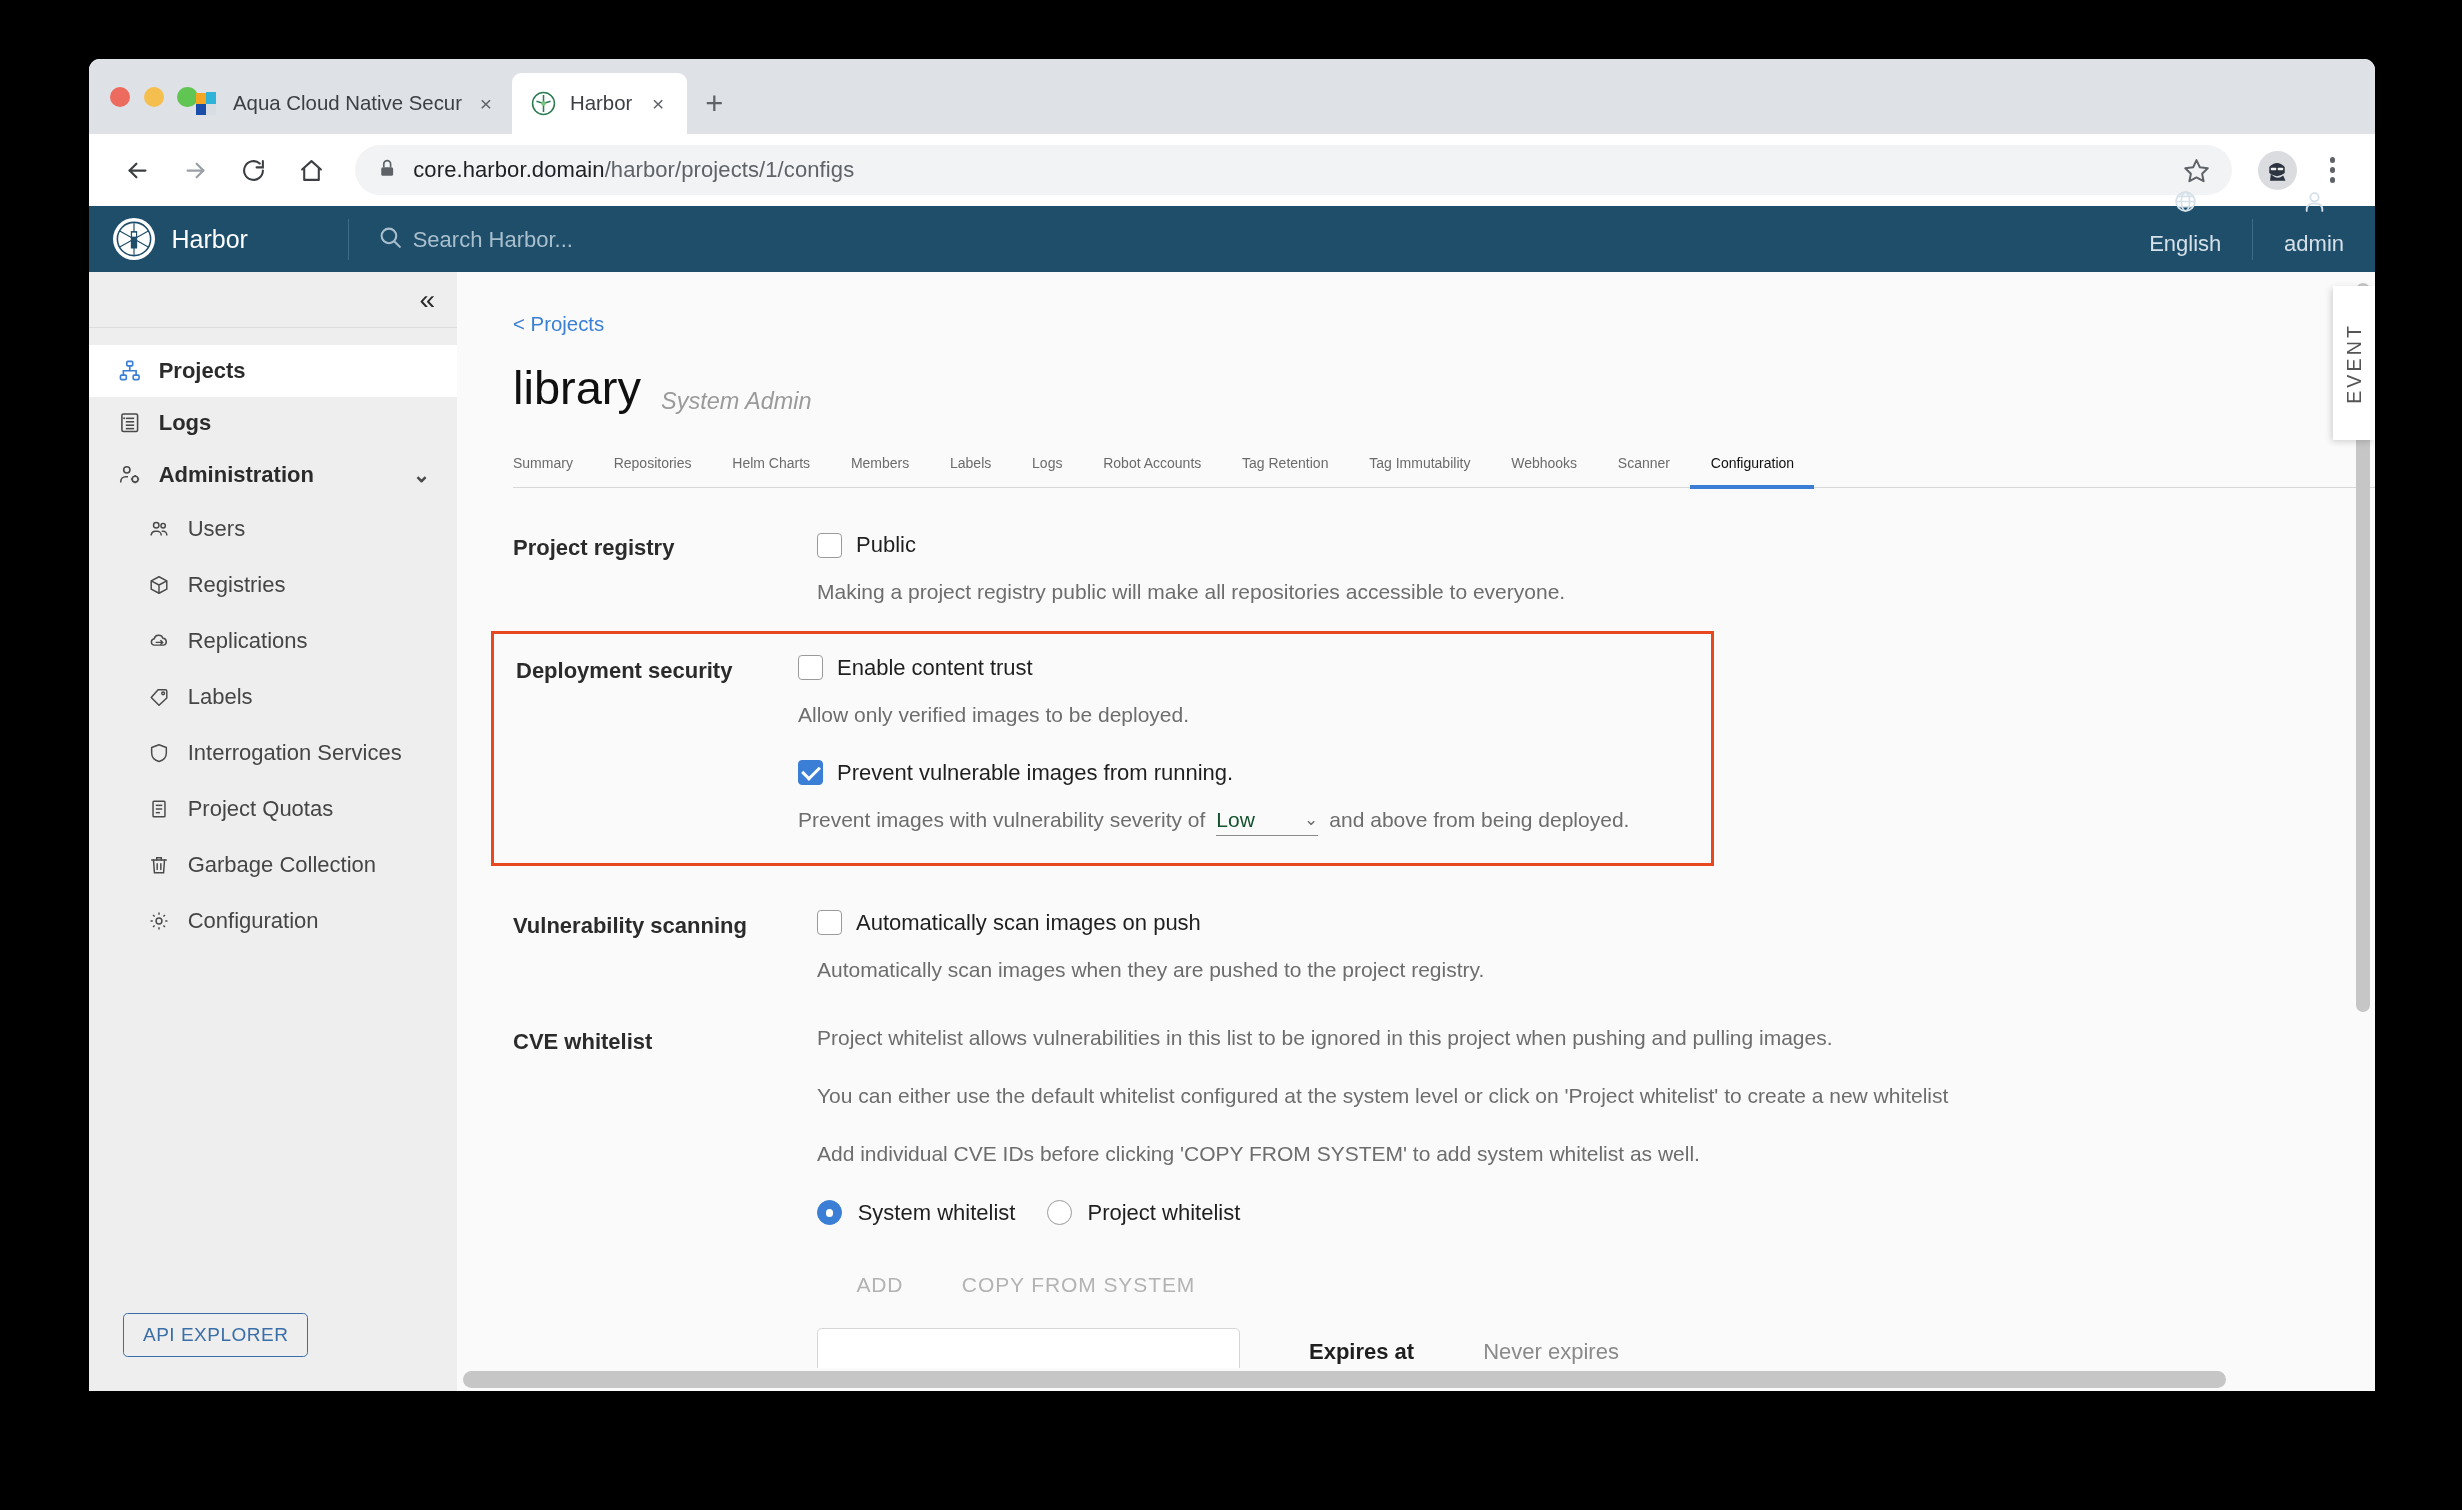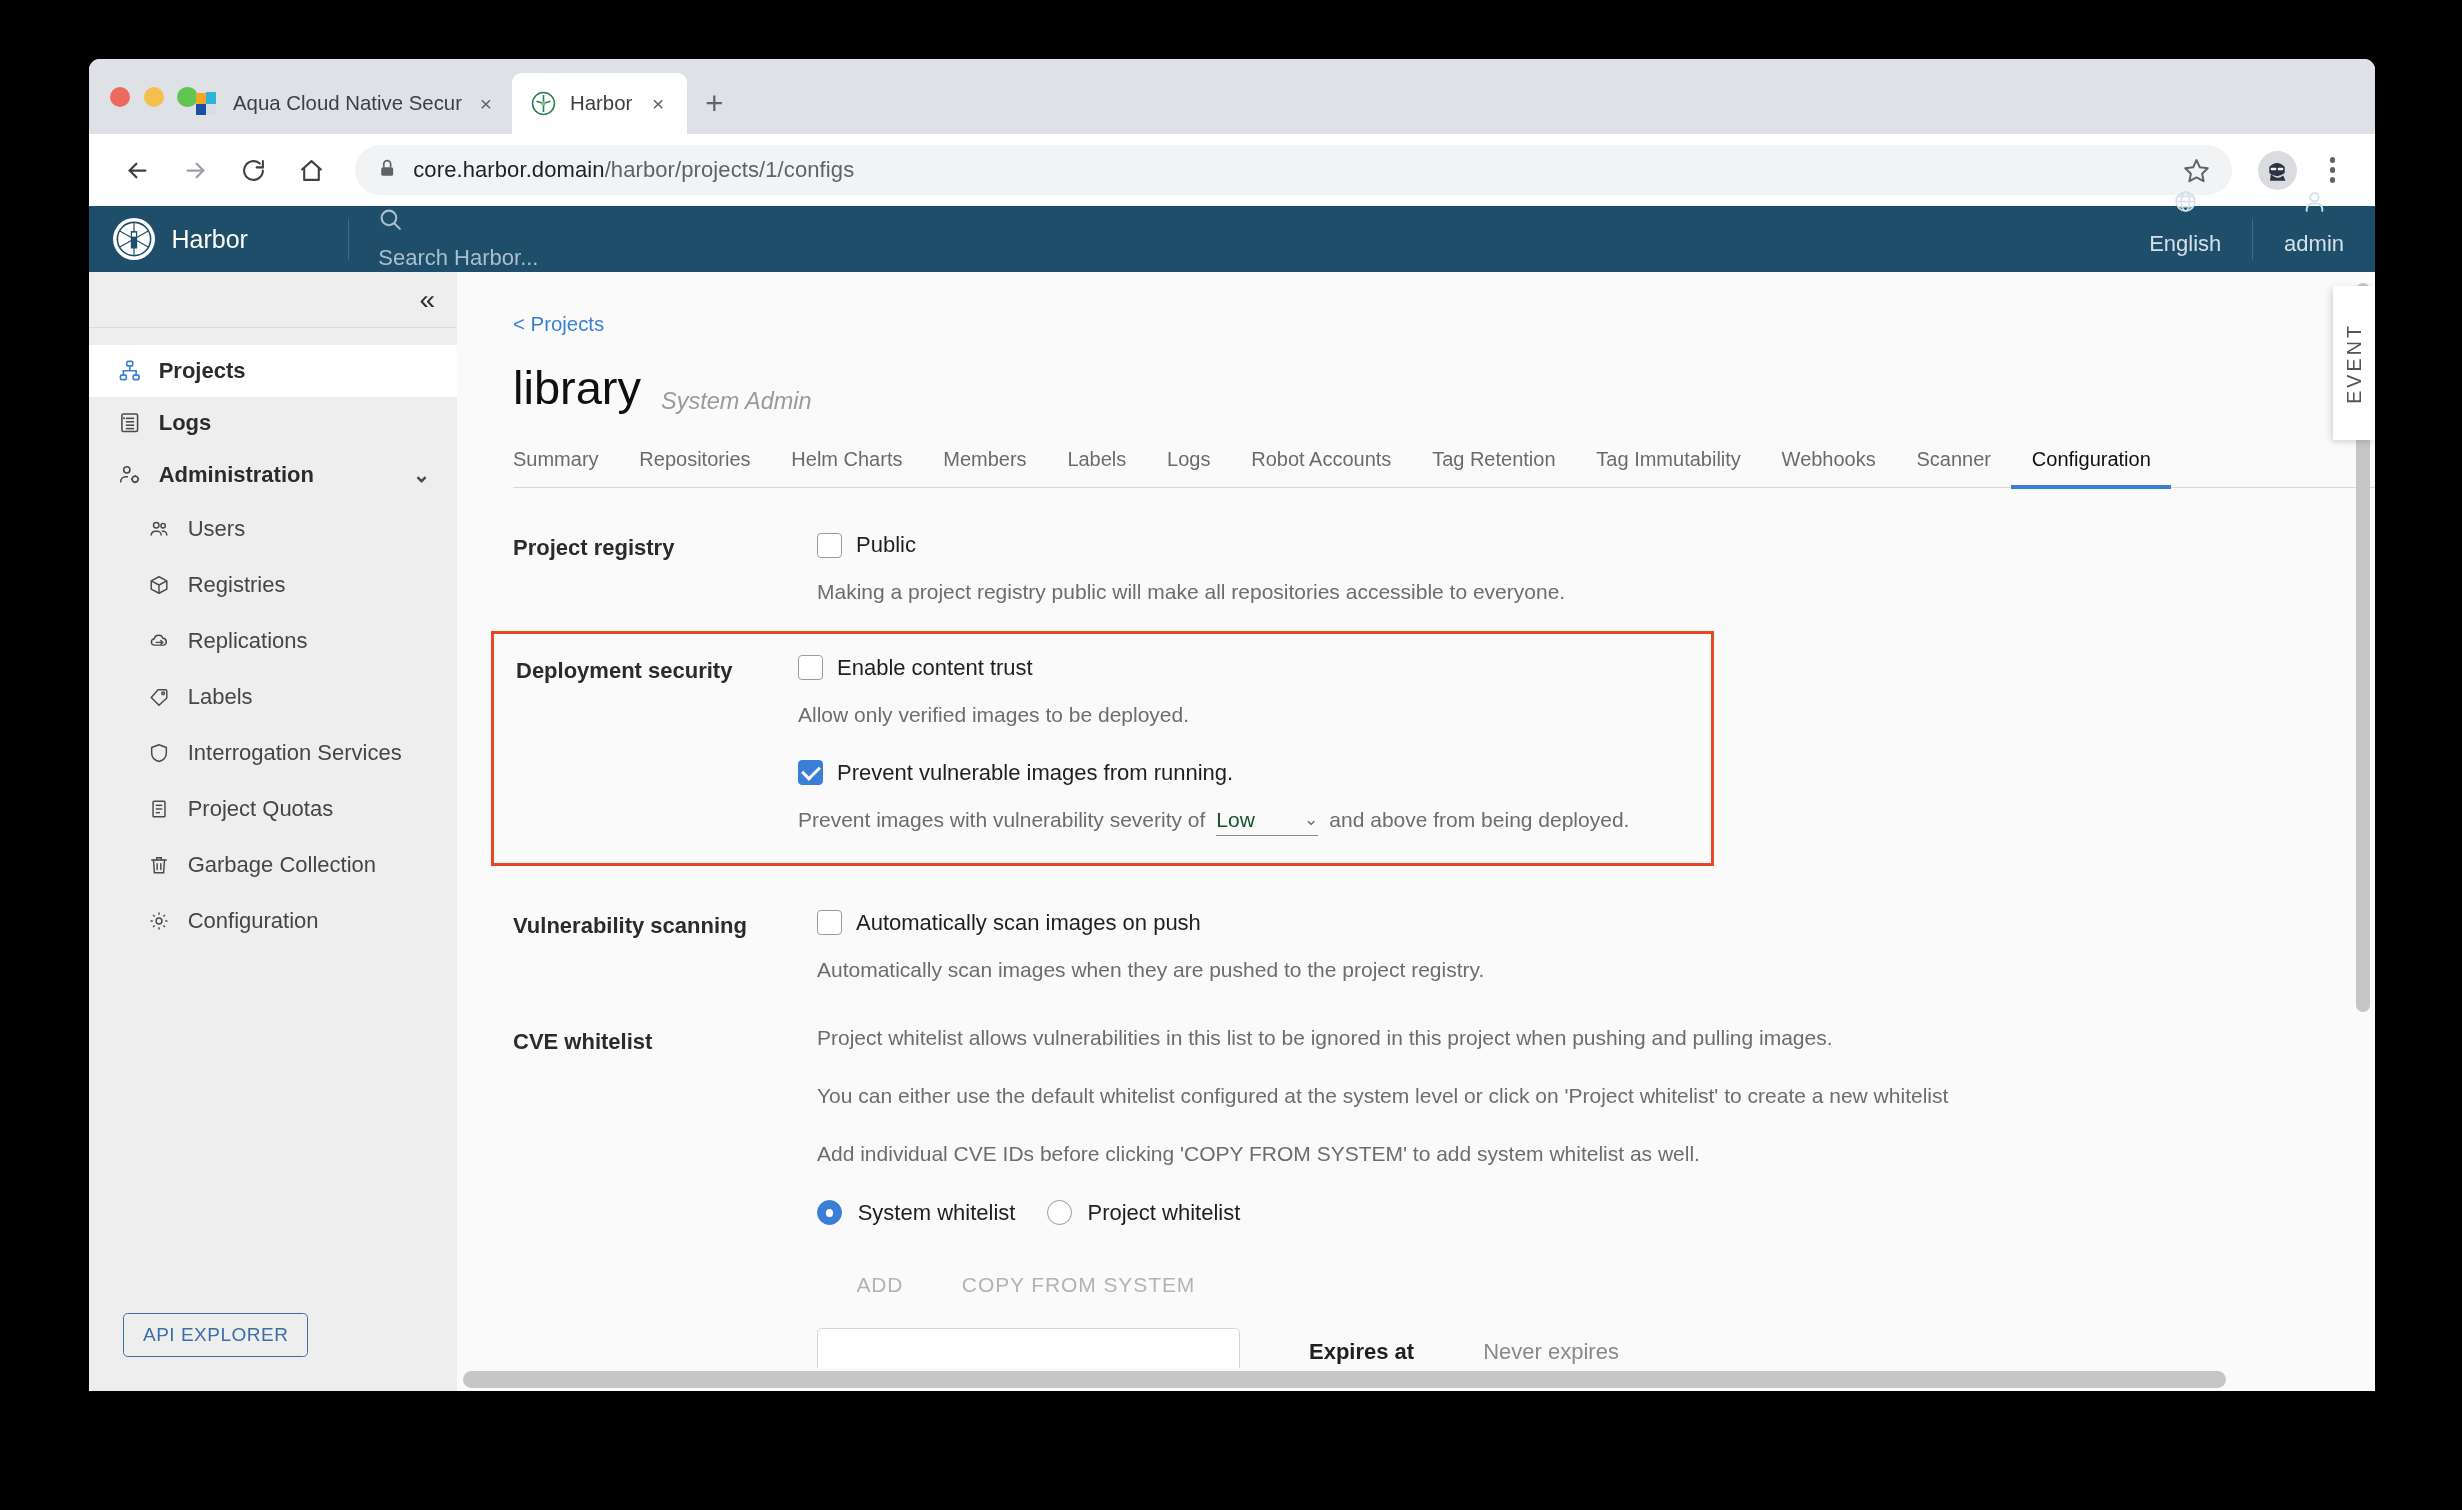--- a/index.html
+++ b/index.html
@@ -130,23 +130,22 @@
   }
   .brand { display: flex; align-items: center; gap: 17px; width: 235px; }
   .brand-logo {
     width: 42px; height: 42px; border-radius: 50%;
     background: #ffffff;
     display: flex; align-items: center; justify-content: center;
   }
   .brand-name { color: #fff; font-size: 25px; }
   .header-divider { width: 0.8px; height: 41px; background: #3a6c89; }
   .search-wrap {
-    display: flex; align-items: flex-start; gap: 9.4px;
+    display: flex; align-items: flex-end; gap: 9.4px;
     margin-left: 30px;
-    flex-direction: column;
   }
   .search-placeholder { color: #a9bfcd; font-size: 22px; }
   .header-right {
     margin-left: auto; display: flex; align-items: center;
     height: 66px;
   }
   .hdr-item {
     display: flex; align-items: center; gap: 11px;
     color: #d5e0e8; font-size: 22px;
     padding: 0 31px;
@@ -214,21 +213,21 @@
   .project-title { font-size: 47px; color: #101010; font-weight: normal; }
   .project-role { font-size: 23.5px; color: #9a9a9a; font-style: italic; }
 
   .tab-bar {
     display: flex; align-items: flex-end; gap: 0;
     margin-top: 20.4px;
     border-bottom: 1.6px solid #d8d8d8;
     height: 53px;
   }
   .proj-tab {
-    font-size: 20px; color: #6b6b6b;
+    font-size: 14px; color: #6b6b6b;
     padding: 0 20.4px 14px 20.4px;
     white-space: nowrap;
     border-bottom: 4.7px solid transparent;
     margin-bottom: -1.6px;
   }
   .proj-tab:first-child { padding-left: 0; }
   .proj-tab.active { color: #101010; border-bottom-color: #3a7fd5; }
 
   
   .form-section { display: flex; padding-top: 44px; }

